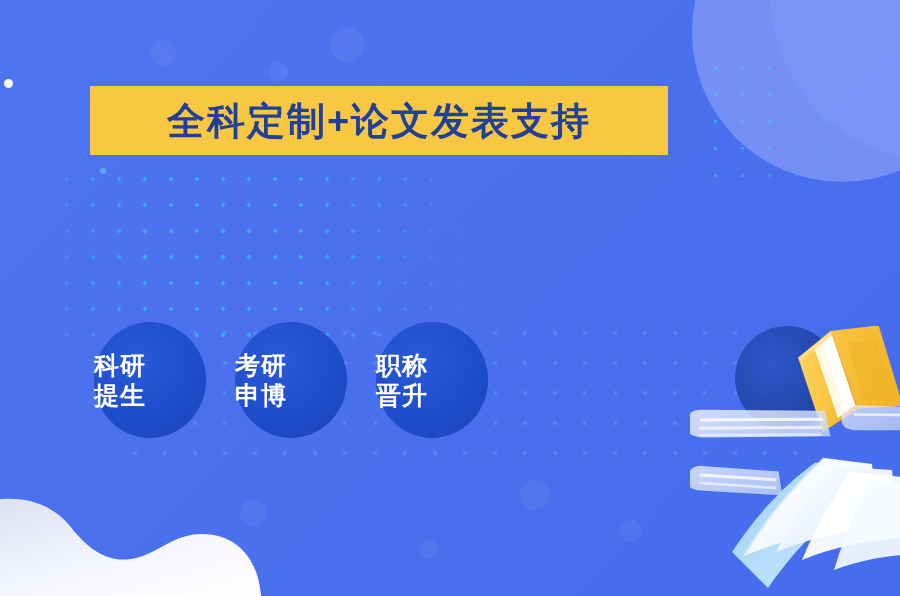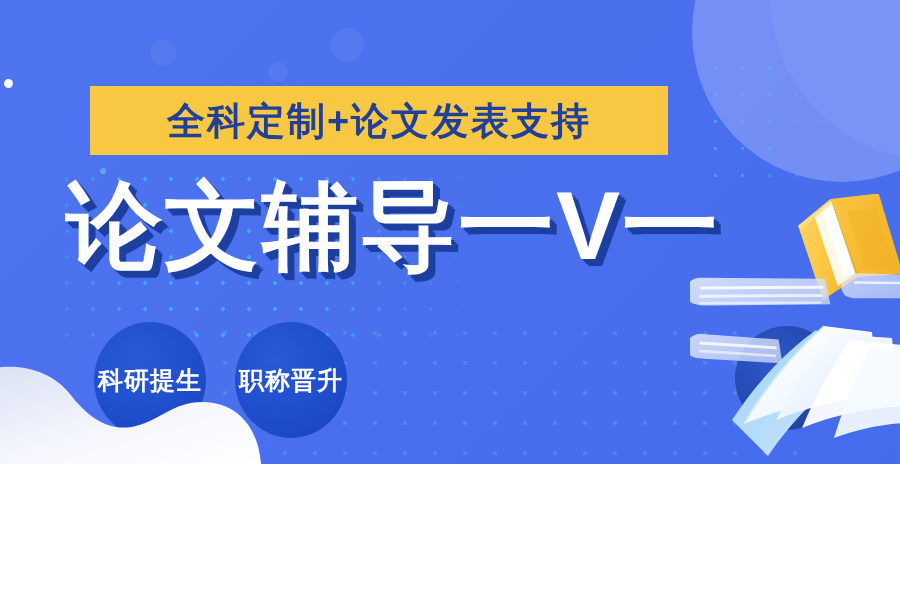--- a/index.html
+++ b/index.html
@@ -3,21 +3,21 @@
 <meta charset="utf-8">
 <style>
   html, body {
     margin: 0;
     padding: 0;
     background: #ffffff;
   }
   .poster {
     position: relative;
     width: 900px;
-    height: 464px;
+    height: 596px;
     overflow: hidden;
     background: #4a70ee;
     font-family: "Liberation Sans", "DejaVu Sans", sans-serif;
     user-select: none;
   }
 
   
   .bg-base {
     position: absolute;
     inset: 0;
@@ -174,22 +174,22 @@
     top: 322px;
     display: flex;
     gap: 29px;
   }
   .badge {
     width: 112px;
     height: 116px;
     border-radius: 50%;
     background: radial-gradient(circle at 38% 32%, #2a5ad8 0%, #1f4dcb 55%, #1a43bb 100%);
     display: flex;
-    flex-direction: row;
-    align-items: center;
+    flex-direction: column;
+    align-items: flex-start;
     justify-content: center;
     color: #ffffff;
     font-size: 25px;
     font-weight: bold;
     line-height: 1.22;
     letter-spacing: 1px;
   }
   .badge span { display: block; }
 
   
@@ -228,26 +228,29 @@
   <div class="blue-dot-small"></div>
 
   <div class="corner-dark-circle"></div>
 
   <div class="banner">
     <div class="banner-text">全科定制+论文发表支持</div>
   </div>
 
   <div class="dotgrid"></div>
 
-  <div class="title">论文辅导一V一</div>
 
   <div class="badges">
     <div class="badge">
       <span>科研</span>
       <span>提生</span>
+    </div>
+    <div class="badge">
+      <span>考研</span>
+      <span>申博</span>
     </div>
     <div class="badge">
       <span>职称</span>
       <span>晋升</span>
     </div>
   </div>
 
   <div class="cloud-bl">
     <svg viewBox="0 0 360 180" preserveAspectRatio="none">
       <defs>

